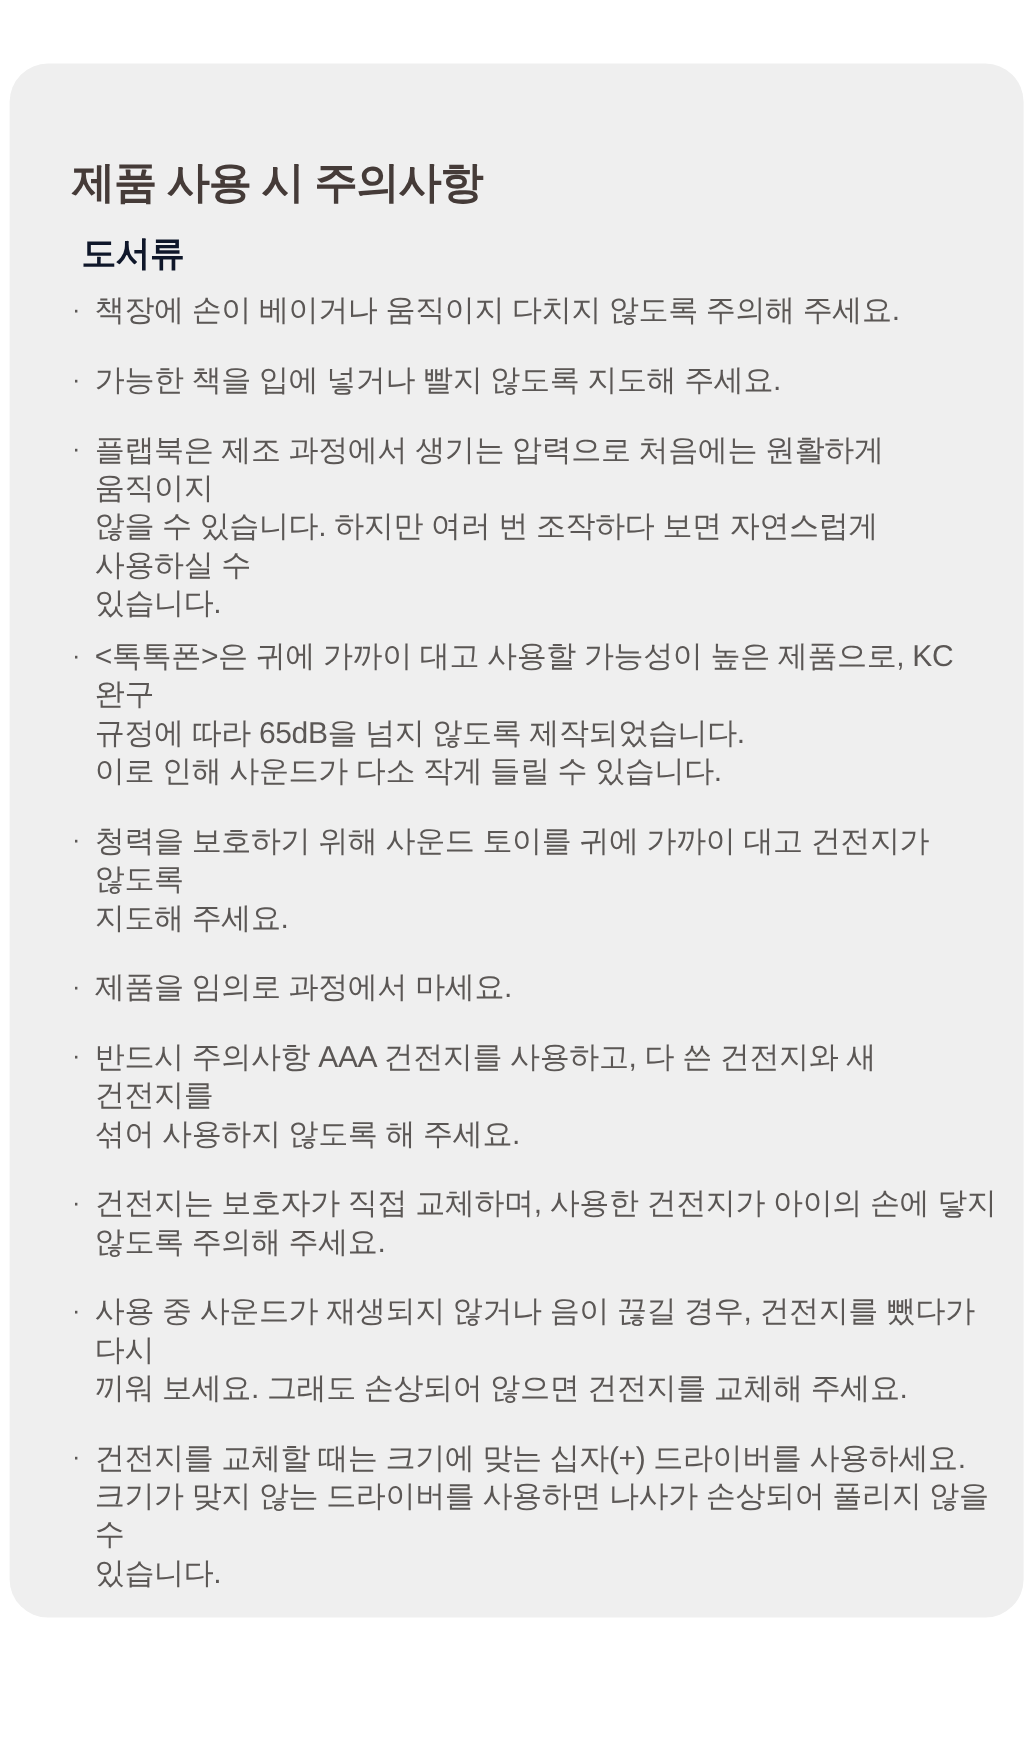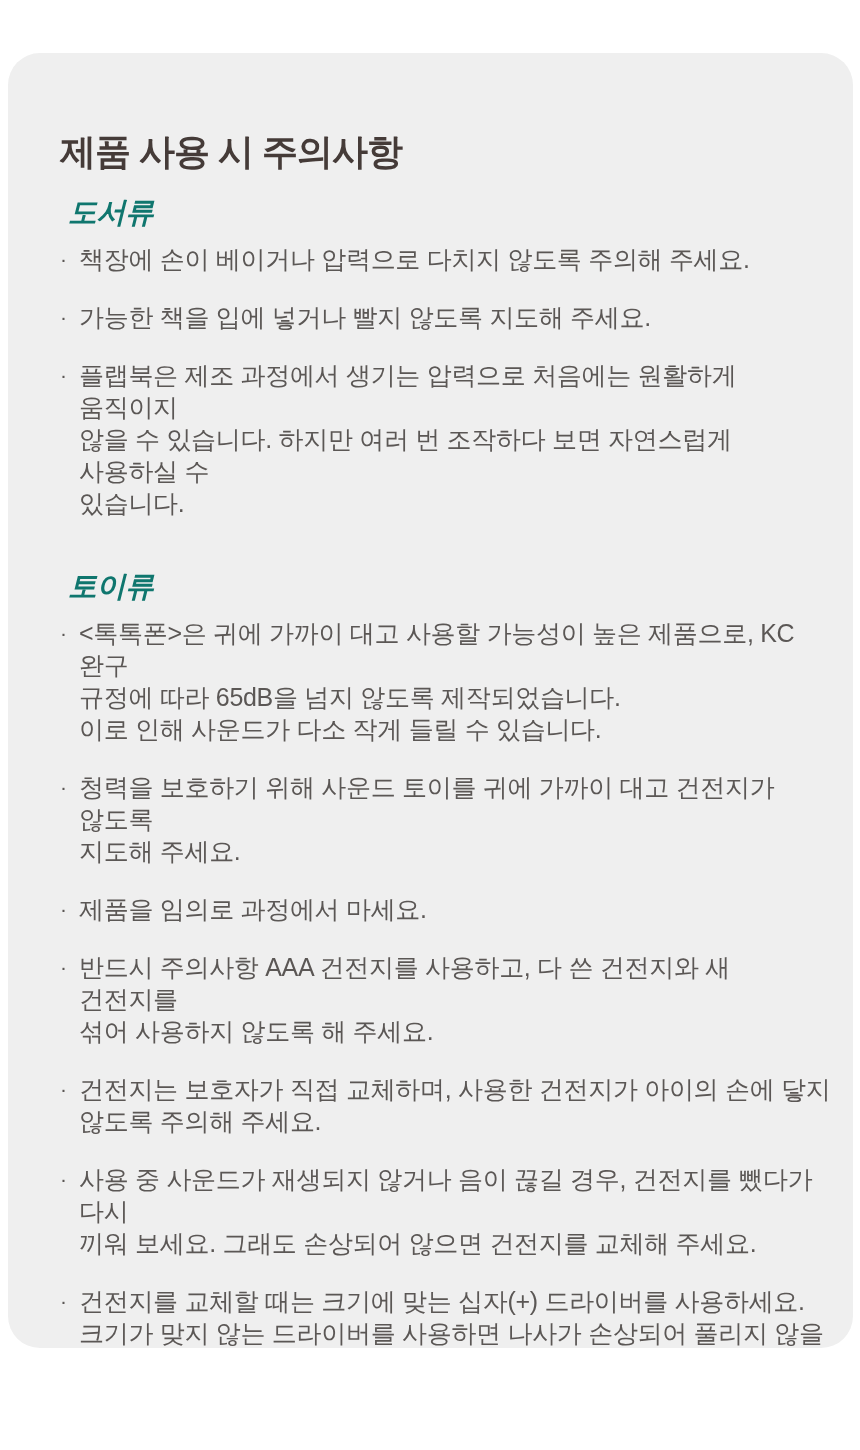--- a/index.html
+++ b/index.html
@@ -32,22 +32,21 @@
     font-weight: 700;
     letter-spacing: -1px;
     color: #453b38;
   }
   h2.sec-heading {
     margin: 18px 0 0 8px;
     font-size: 29px;
     line-height: 38px;
     font-weight: 700;
     letter-spacing: -0.5px;
-    color: #0f766e;
-    font-style: italic;
+    color: #0f172a;
   }
   .sec-toys h2.sec-heading {
     margin-top: 48px;
   }
   ul.bullets {
     list-style: none;
     margin: 12px 0 0 0;
     padding: 0;
   }
   ul.bullets li {
@@ -79,37 +78,36 @@
 <body>
 
 <section class="card">
   <h1 class="title">제품 사용 시 주의사항</h1>
 
   <div class="sec sec-books">
     <h2 class="sec-heading">도서류</h2>
     <ul class="bullets">
       <li>
         <span class="dot">·</span>
-        <span class="bullet-text">책장에 손이 베이거나 압력으로 다치지 않도록 주의해 주세요.</span>
+        <span class="bullet-text">책장에 손이 베이거나 움직이지 다치지 않도록 주의해 주세요.</span>
       </li>
       <li>
         <span class="dot">·</span>
         <span class="bullet-text">가능한 책을 입에 넣거나 빨지 않도록 지도해 주세요.</span>
       </li>
       <li>
         <span class="dot">·</span>
         <span class="bullet-text">플랩북은 제조 과정에서 생기는 압력으로 처음에는 원활하게 움직이지
 않을 수 있습니다. 하지만 여러 번 조작하다 보면 자연스럽게 사용하실 수
 있습니다.</span>
       </li>
     </ul>
   </div>
 
   <div class="sec sec-toys">
-    <h2 class="sec-heading">토이류</h2>
     <ul class="bullets">
       <li>
         <span class="dot">·</span>
         <span class="bullet-text">&lt;톡톡폰&gt;은 귀에 가까이 대고 사용할 가능성이 높은 제품으로, KC 완구
 규정에 따라 65dB을 넘지 않도록 제작되었습니다.
 이로 인해 사운드가 다소 작게 들릴 수 있습니다.</span>
       </li>
       <li>
         <span class="dot">·</span>
         <span class="bullet-text">청력을 보호하기 위해 사운드 토이를 귀에 가까이 대고 건전지가 않도록

